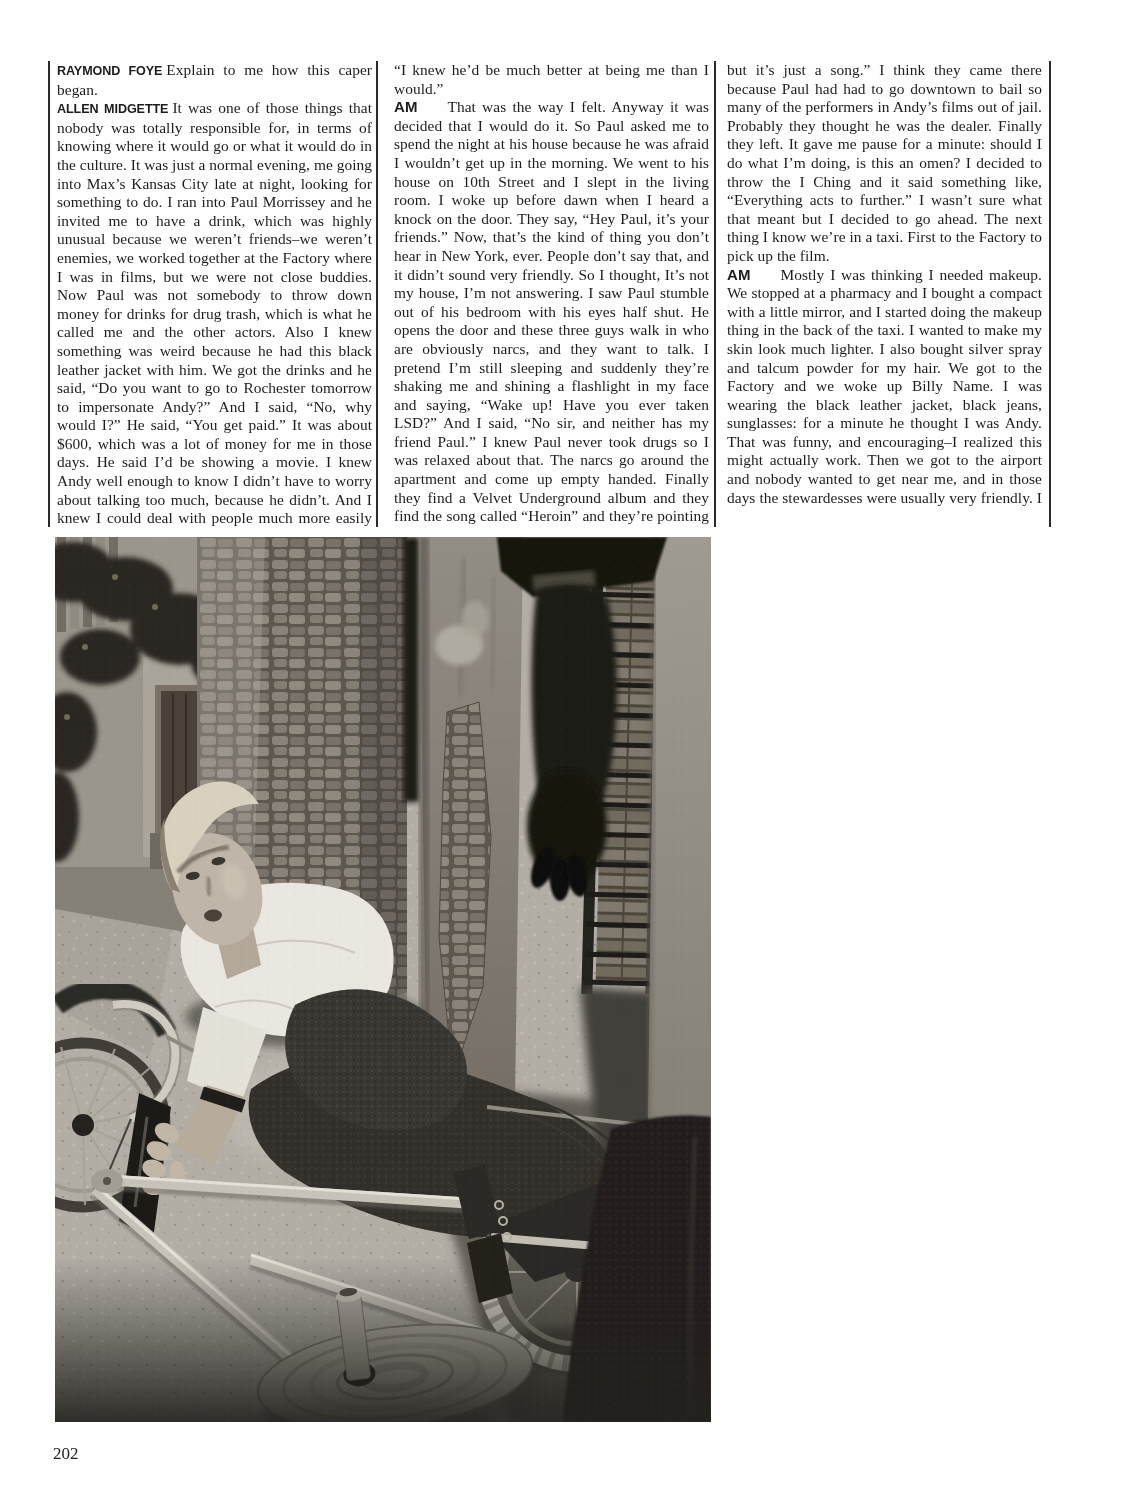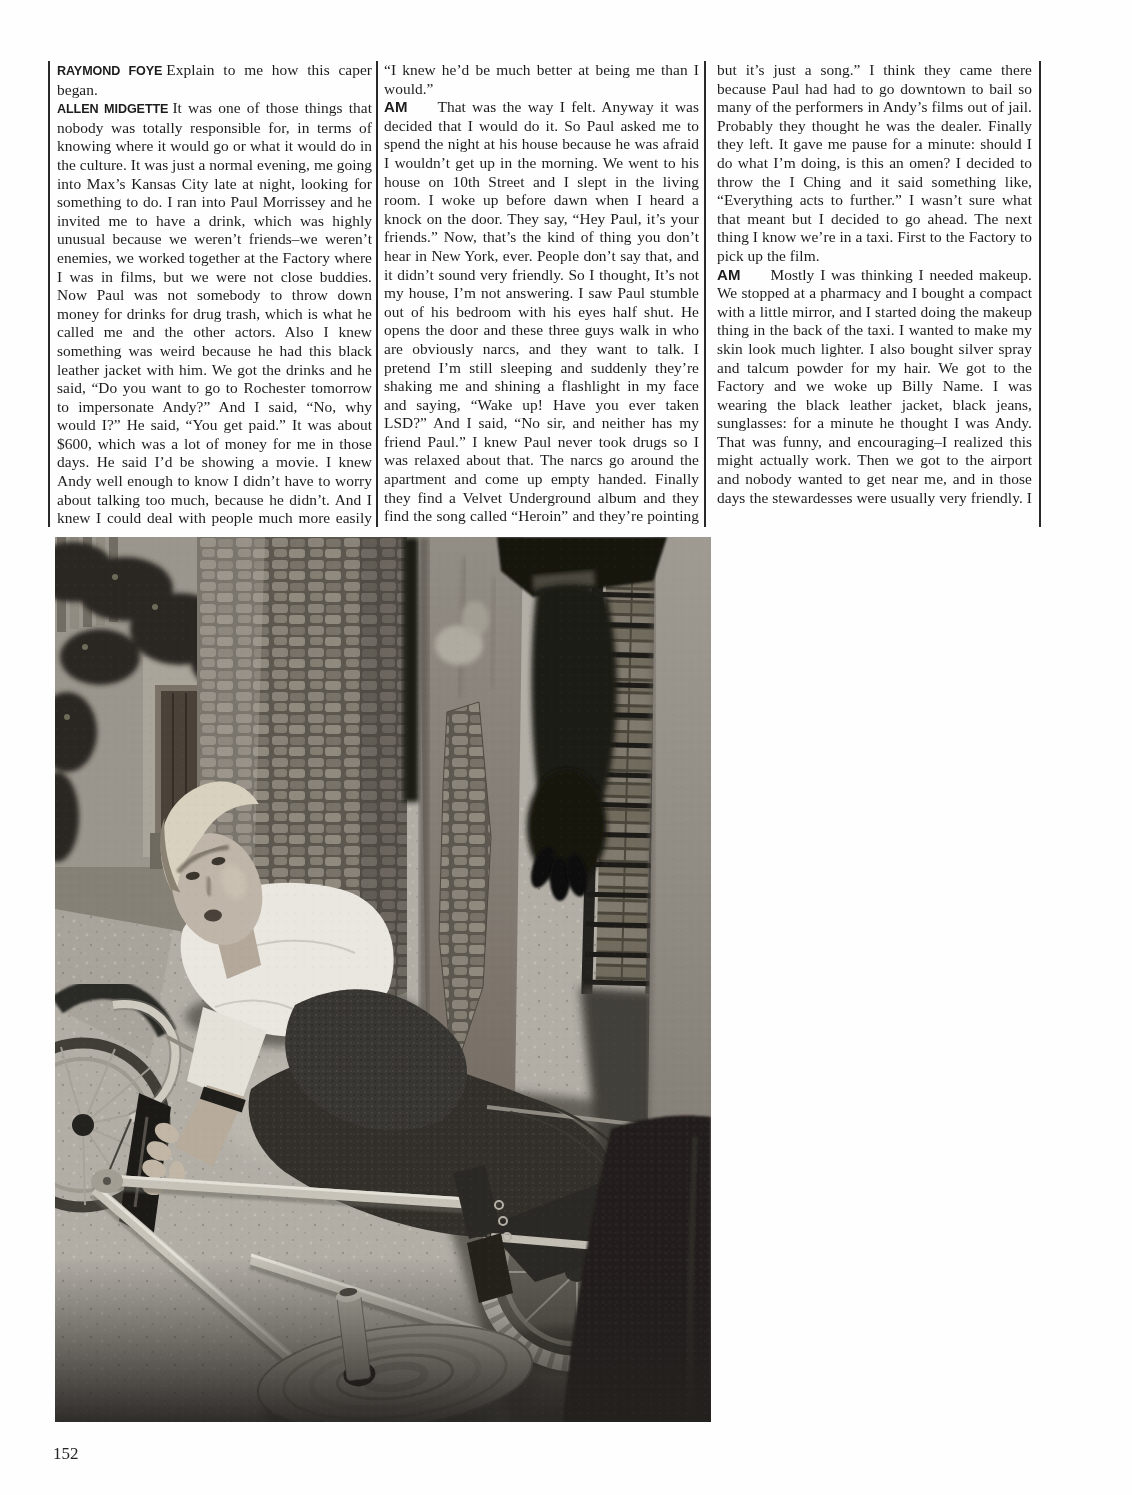--- a/index.html
+++ b/index.html
@@ -7,21 +7,21 @@
        font-family:"Liberation Serif", serif;color:#1c1c1c;}
   .page{position:absolute;inset:0;background:#fefefe;overflow:hidden;}
 
   
   .text-block{position:absolute;left:48px;top:61px;height:466px;display:flex;}
   .vrule{width:2px;background:#2a2a2a;flex:none;}
   .col{width:315px;flex:none;overflow:hidden;font-size:15.4px;line-height:18.6px;
        text-align:justify;letter-spacing:0.05px;}
   .col p{margin:0;}
   .colm1{margin:0 4px 0 7px;}
-  .colm2{margin:0 5px 0 6px;}
+  .colm2{margin:0 5px 0 16px;}
   .colm3{margin:0 7px 16px 11px;}
   .sp-name{font-family:"Liberation Sans",sans-serif;font-weight:bold;
            font-size:12.6px;letter-spacing:-0.1px;margin-right:4px;}
   .sp-init{font-family:"Liberation Sans",sans-serif;font-weight:bold;
            font-size:15px;margin-right:30px;}
   .run-it{}
 
   
   .photo{position:absolute;left:55px;top:537px;width:656px;height:885px;}
   .photo svg{display:block;width:100%;height:100%;}
@@ -353,15 +353,15 @@
         <path d="M 556,592 C 588,580 624,576 656,580 L 656,885 L 508,885 C 516,790 534,690 556,592 Z" fill="#201d1a"></path>
         <path d="M 556,592 C 588,580 624,576 656,580 L 656,885 L 508,885 C 516,790 534,690 556,592 Z" fill="url(#tweed)" opacity="0.3"></path>
         <path d="M 640,600 C 636,700 634,790 636,880" stroke="#3a3732" stroke-width="6" fill="none" opacity="0.5"></path>
       </g>
 
       <rect x="0" y="720" width="656" height="165" fill="url(#bottomShade)"></rect>
       <rect x="0" y="0" width="656" height="885" fill="url(#grain)" opacity="0.06"></rect>
     </svg>
   </div>
 
-  <div class="folio">152</div>
+  <div class="folio">202</div>
 
 </div>
 
 </body></html>

